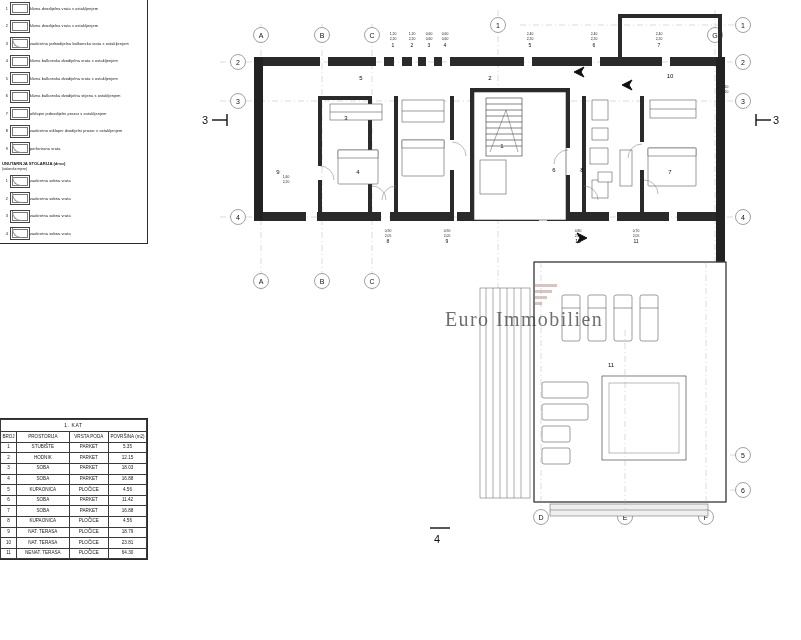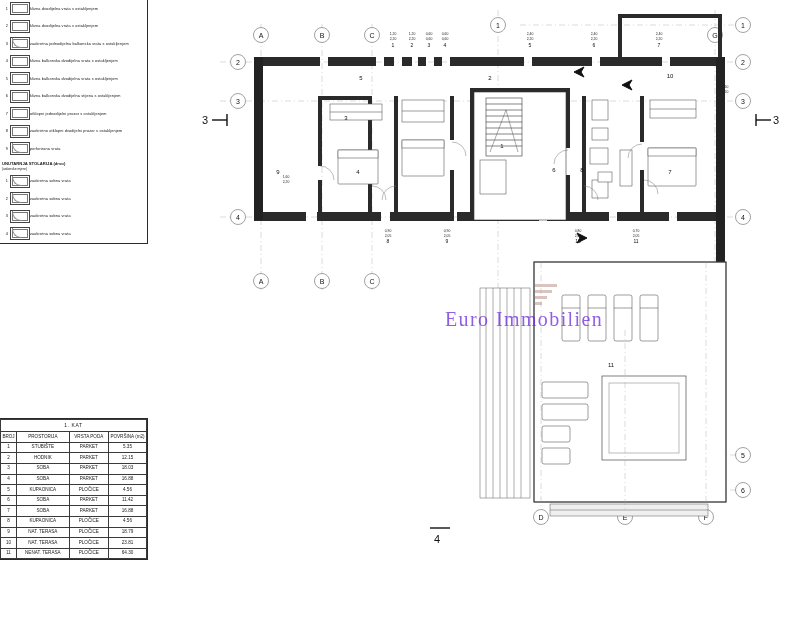--- a/index.html
+++ b/index.html
@@ -132,21 +132,21 @@
     width: 651px; height: 640px;
   }
   svg.plan { display: block; }
 
   
   .watermark {
     position: absolute;
     left: 295px; top: 308px;
     font-size: 20px;
     letter-spacing: 1.4px;
-    color: #6d28d9;
+    color: #404040;
     opacity: 0.75;
     font-family: "Liberation Serif", serif;
     user-select: none;
   }
   .watermark-mark {
     position: absolute;
     left: 383px; top: 282px;
     width: 26px; height: 26px;
     opacity: 0.8;
   }

